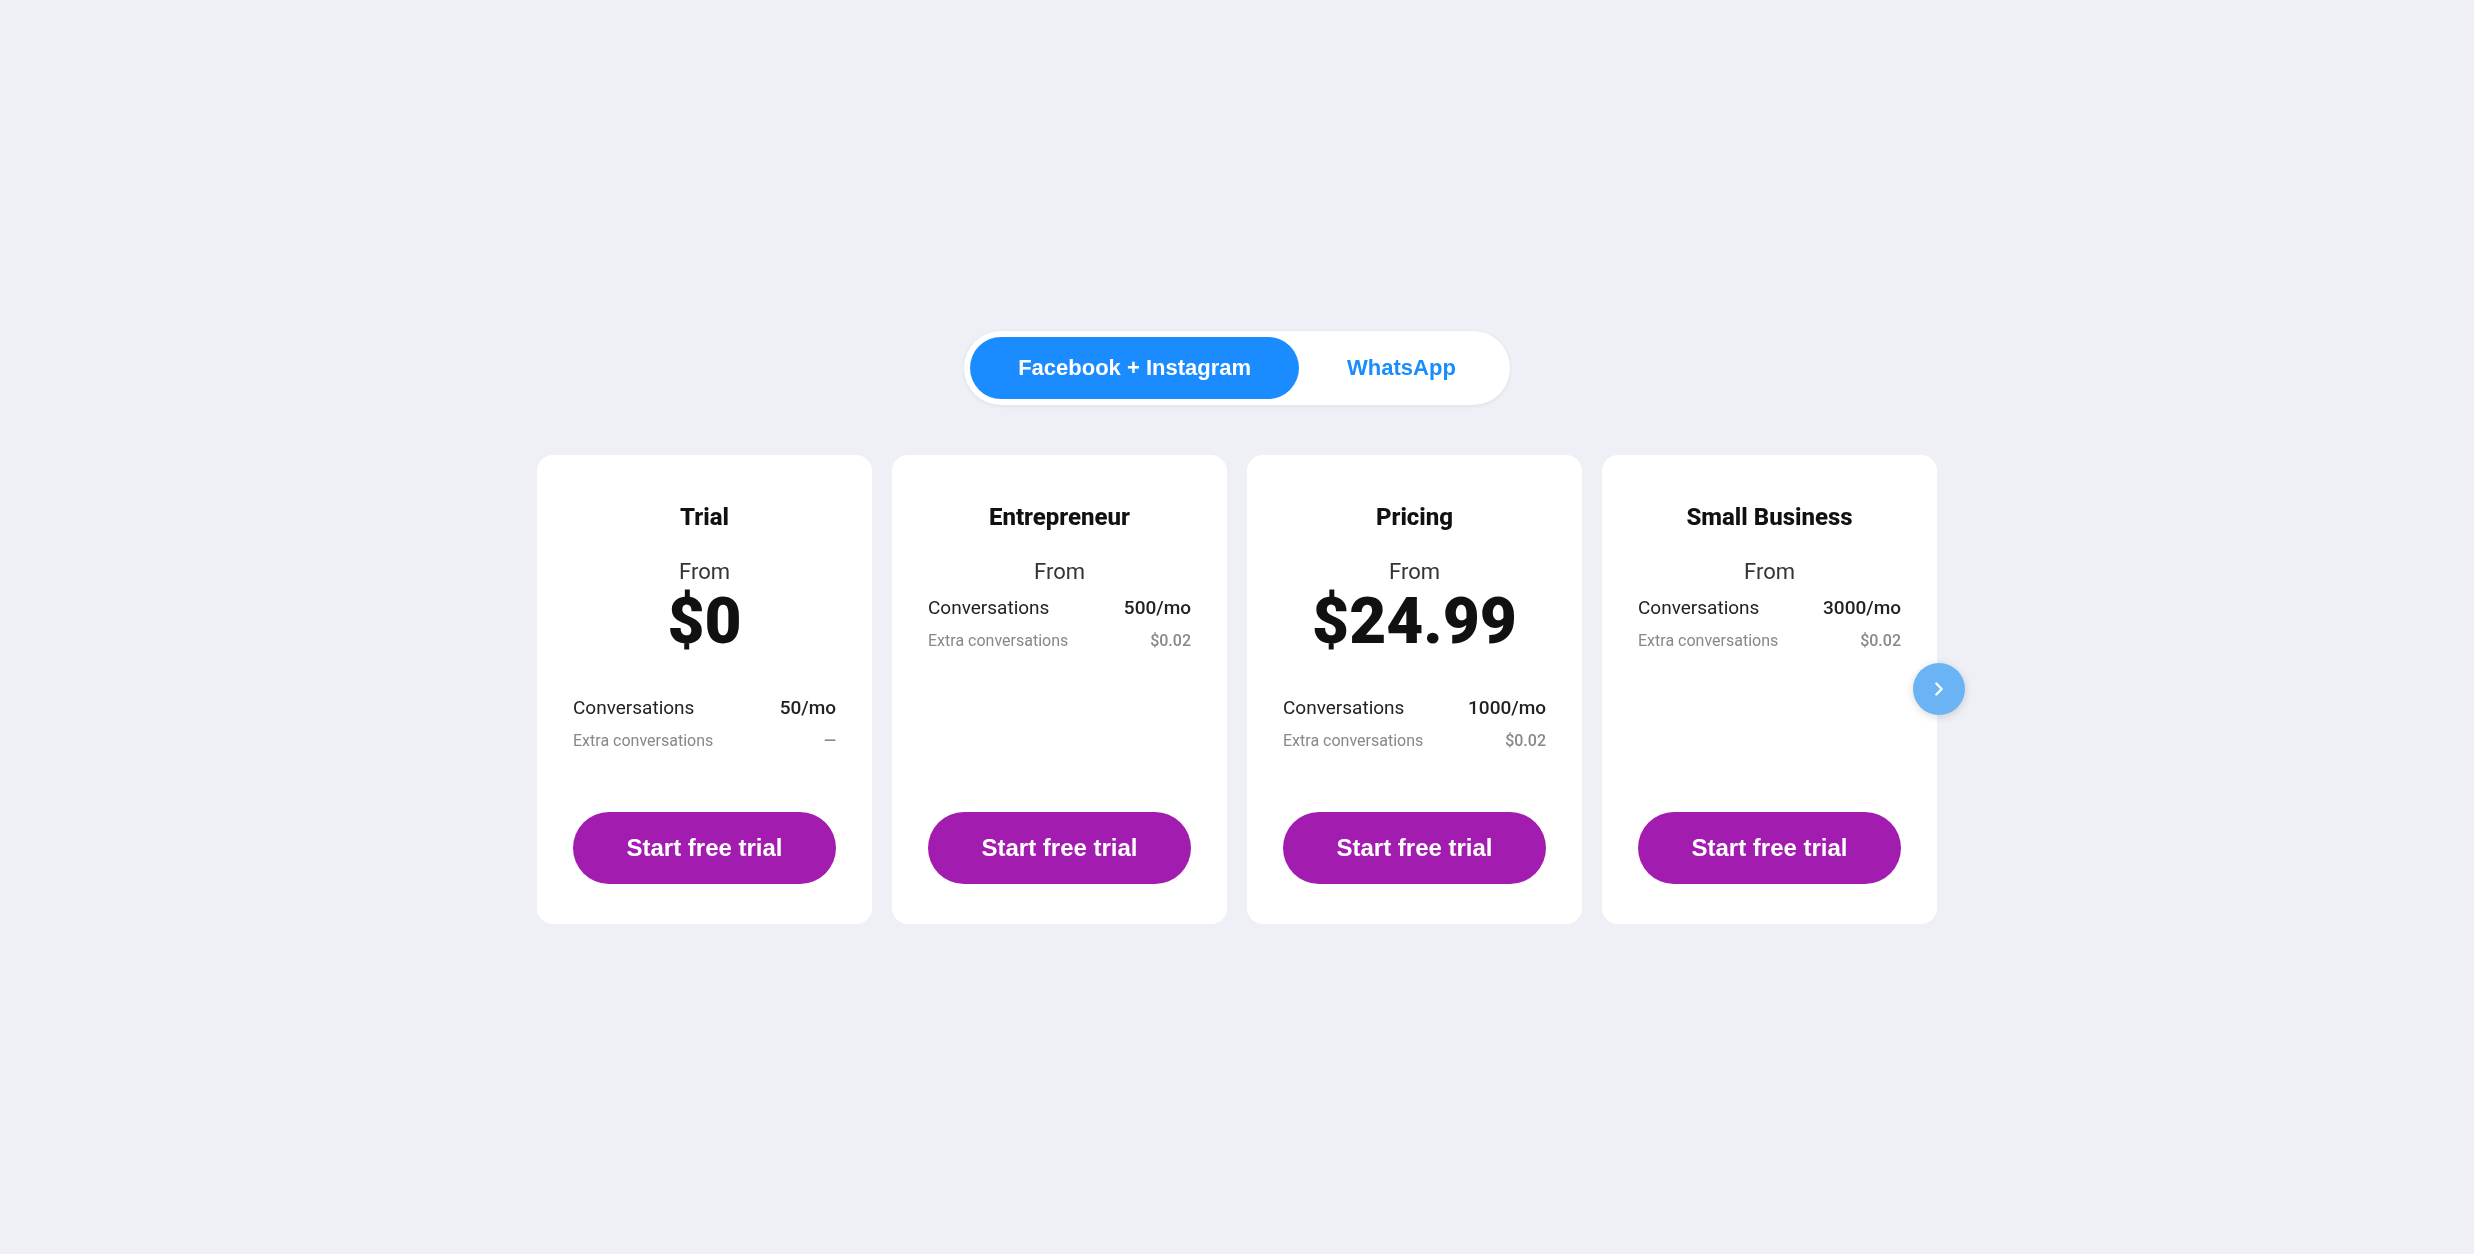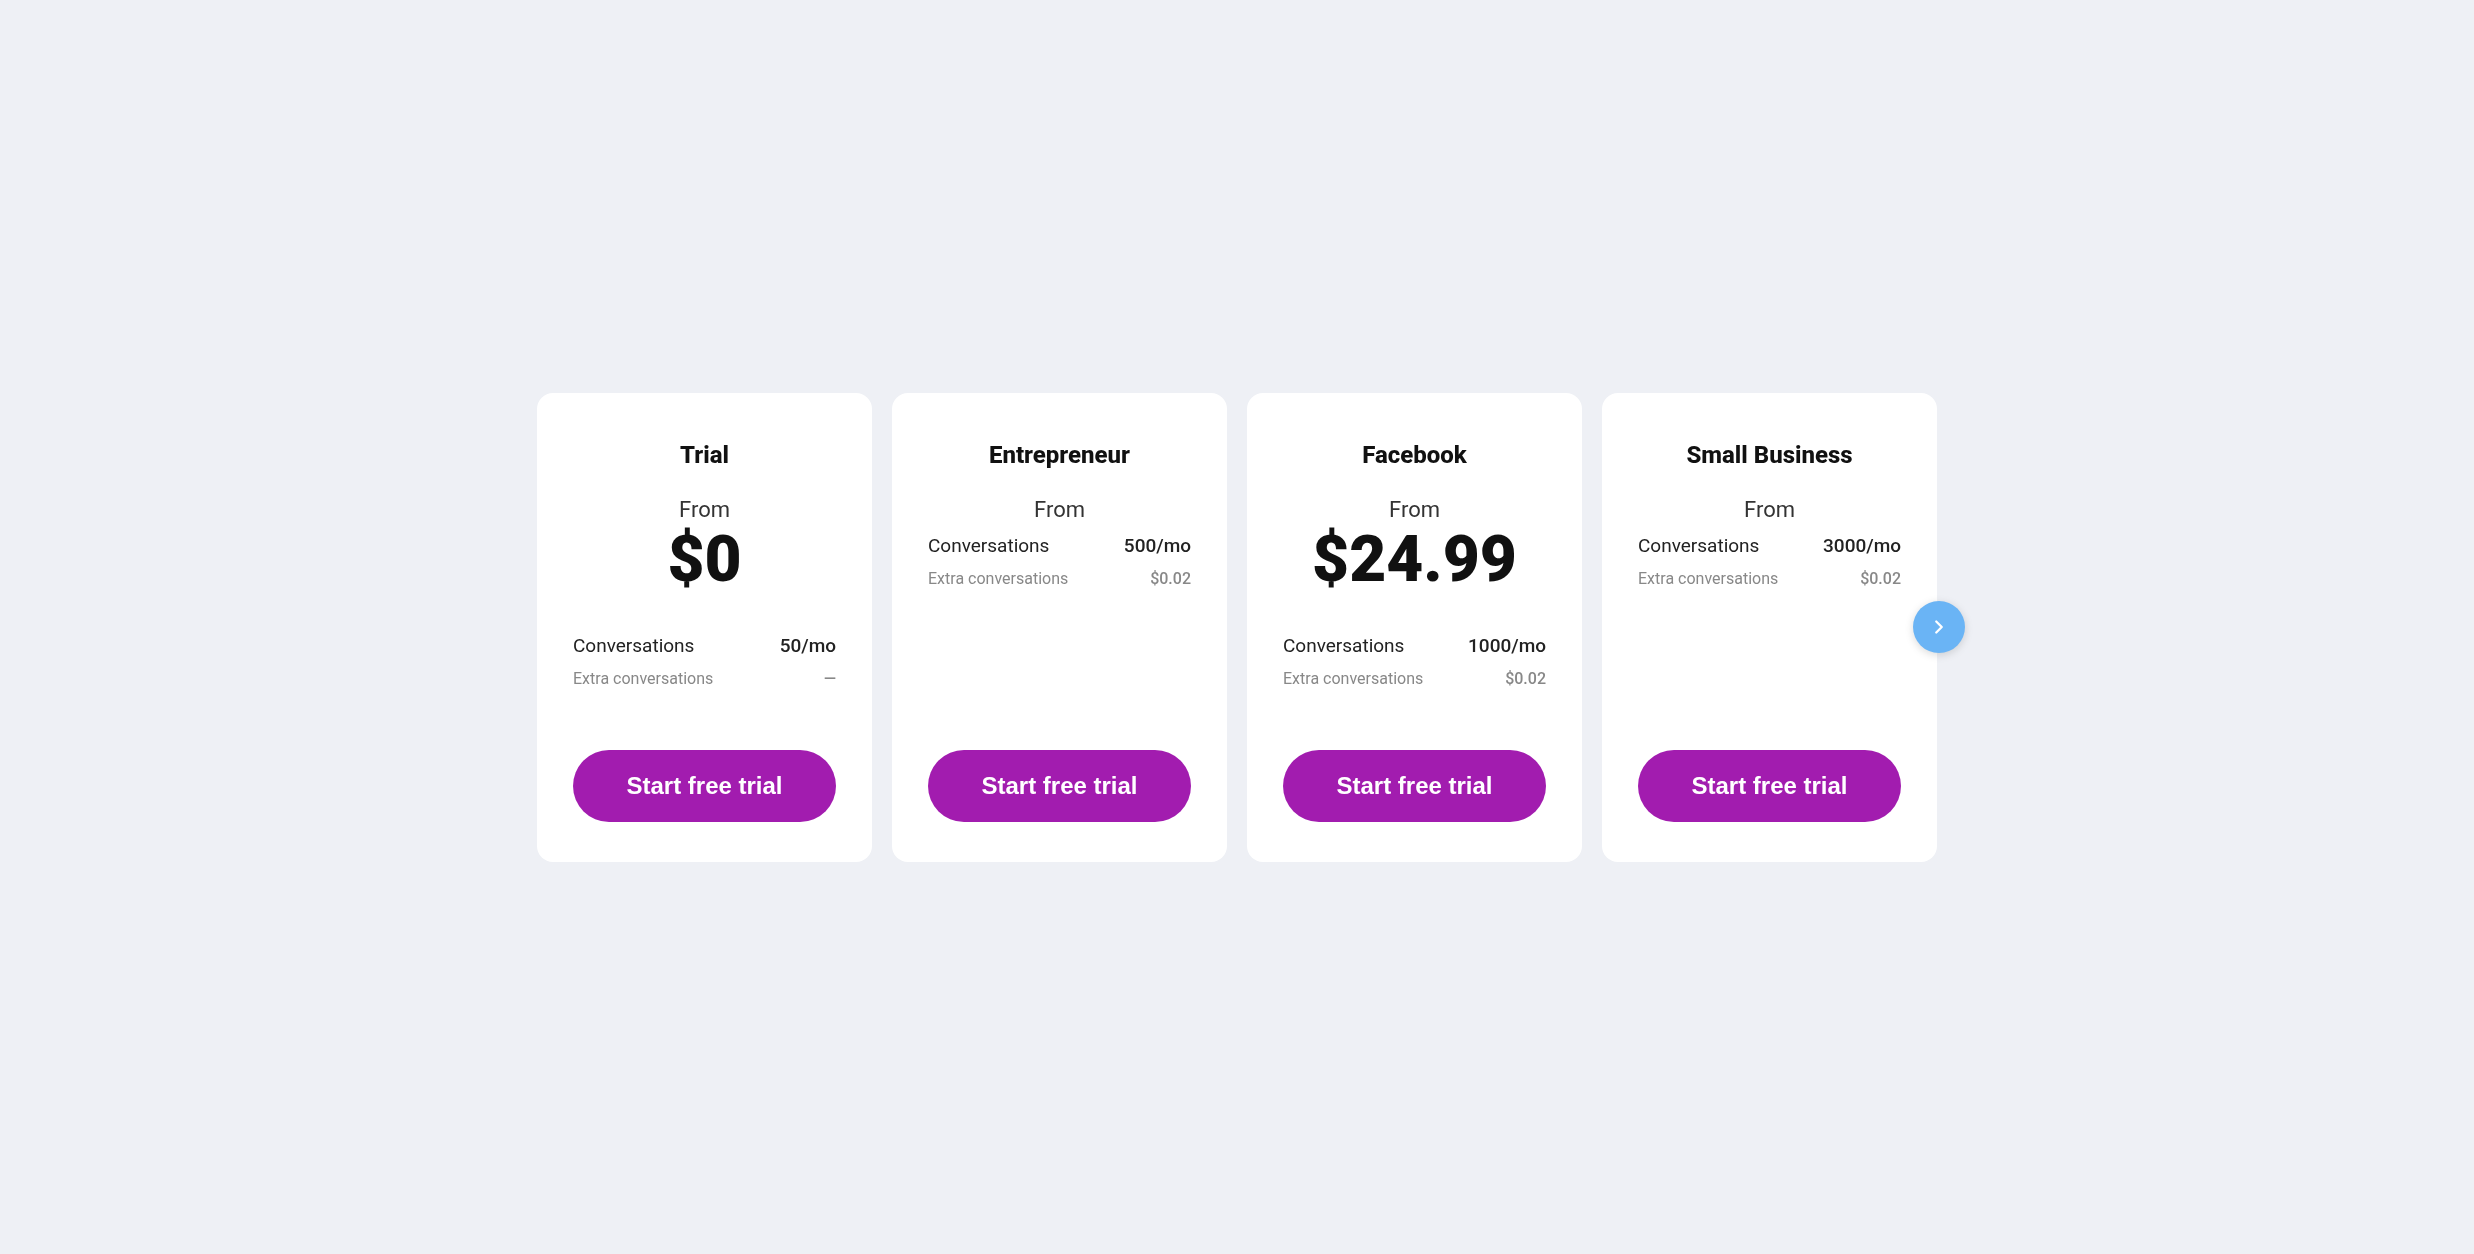--- a/index.html
+++ b/index.html
@@ -175,20 +175,24 @@
       height: 22px;
       fill: #fff;
     }
   </style>
 </head>
 <body>
 
 <div class="page-wrapper">
 
 
+  <div class="tab-switcher">
+    <button class="tab-btn active">Facebook + Instagram</button>
+    <button class="tab-btn inactive">WhatsApp</button>
+  </div>
 
   <div class="cards-container">
 
     <div class="pricing-card">
       <div class="plan-name">Trial</div>
       <div class="price-from">From</div>
       <div class="price-value">$0</div>
       <div class="conversations-section">
         <div class="conv-row">
           <span class="conv-label">Conversations</span>
@@ -212,21 +216,21 @@
         </div>
         <div class="conv-row">
           <span class="conv-label sub">Extra conversations</span>
           <span class="conv-value sub">$0.02</span>
         </div>
       </div>
       <button class="start-btn">Start free trial</button>
     </div>
 
     <div class="pricing-card">
-      <div class="plan-name">Facebook</div>
+      <div class="plan-name">Pricing</div>
       <div class="price-from">From</div>
       <div class="price-value">$24.99</div>
       <div class="conversations-section">
         <div class="conv-row">
           <span class="conv-label">Conversations</span>
           <span class="conv-value">1000/mo</span>
         </div>
         <div class="conv-row">
           <span class="conv-label sub">Extra conversations</span>
           <span class="conv-value sub">$0.02</span>

